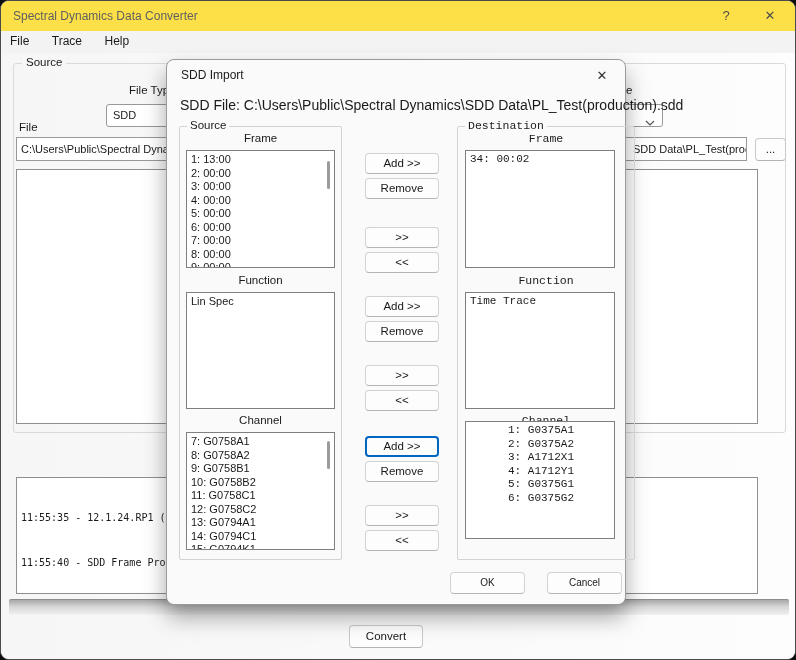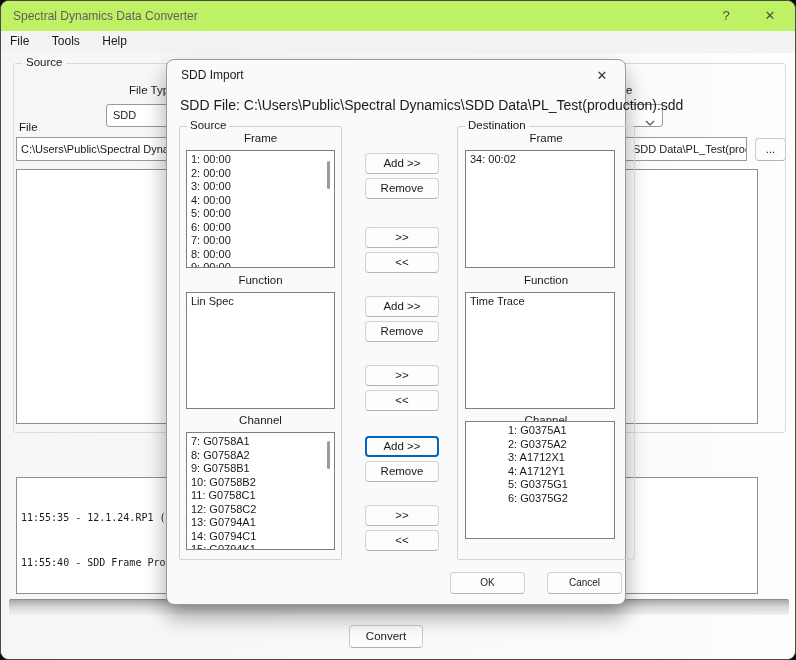--- a/index.html
+++ b/index.html
@@ -1,21 +1,21 @@
 <!DOCTYPE html>
 <html><head>
 <meta charset="utf-8">
 <style>
   * { margin:0; padding:0; box-sizing:border-box; }
   html,body { width:796px; height:660px; }
   body { background:#0d0d0d; font-family:"Liberation Sans", sans-serif; color:#1a1a1a; position:relative; overflow:hidden; }
 
   
   .window { position:absolute; inset:0; background:#f3f3f3; border:1px solid #4a4a4a; border-radius:9px; overflow:hidden; }
-  .titlebar { position:absolute; left:0; top:0; right:0; height:30px; background:#bef264; }
+  .titlebar { position:absolute; left:0; top:0; right:0; height:30px; background:#fde047; }
   .title-text { position:absolute; left:12px; top:8px; font-size:12px; color:#5f5f5f; }
   .cap-btn { position:absolute; top:4px; width:34px; height:22px; text-align:center; line-height:22px; font-size:13px; color:#4d4d4d; cursor:default; }
   .menubar { position:absolute; left:0; top:30px; right:0; height:22px; background:#f3f3f3; }
   .menu-item { display:inline-block; padding:3px 9px; font-size:12px; color:#1a1a1a; }
   .client { position:absolute; left:0; top:52px; right:0; bottom:0; background:linear-gradient(90deg,#f6f6f6,#fdfdfd); }
 
   .groupbox { position:absolute; border:1px solid #dadada; border-radius:3px; }
   .grouplabel { position:absolute; top:-8px; left:8px; background:#f7f7f7; padding:0 4px; font-size:11.5px; color:#1a1a1a; }
 
   .field { position:absolute; background:#ffffff; border:1px solid #999999; font-size:11px; line-height:20px; padding:1px 4px; white-space:nowrap; overflow:hidden; }
@@ -48,21 +48,21 @@
 <div class="window">
 
   <div class="titlebar">
     <div class="title-text">Spectral Dynamics Data Converter</div>
     <div class="cap-btn" style="left:708px;">?</div>
     <div class="cap-btn" style="left:752px;">✕</div>
   </div>
 
   <div class="menubar">
     <span class="menu-item">File</span>
-    <span class="menu-item">Tools</span>
+    <span class="menu-item">Trace</span>
     <span class="menu-item">Help</span>
   </div>
 
   <div class="client">
 
     <div class="groupbox" style="left:12px; top:10px; width:773px; height:370px;">
       <span class="grouplabel">Source</span>
     </div>
 
     <div class="label" style="left:128px; top:31px;">File Type</div>
@@ -109,21 +109,21 @@
   <div class="dialog">
     <div class="dlg-title">SDD Import</div>
     <div class="dlg-close">✕</div>
     <div class="dlg-file">SDD File: C:\Users\Public\Spectral Dynamics\SDD Data\PL_Test(production).sdd</div>
 
     <div class="dlg-group" style="left:12px; top:66px; width:163px; height:434px;">
       <span class="dlg-grouplabel">Source</span>
       <div class="sec-label" style="top:5px;">Frame</div>
       <div class="listbox" style="left:6px; top:23px; width:149px; height:118px; padding-top:2px;">
         <div class="thumb" style="top:10px; height:28px;"></div>
-      <div class="li">1: 00:00</div>
+      <div class="li">1: 13:00</div>
           <div class="li">2: 00:00</div>
           <div class="li">3: 00:00</div>
           <div class="li">4: 00:00</div>
           <div class="li">5: 00:00</div>
           <div class="li">6: 00:00</div>
           <div class="li">7: 00:00</div>
           <div class="li">8: 00:00</div>
           <div class="li">9: 00:00</div>
         </div>
       <div class="sec-label" style="top:147px;">Function</div>
@@ -153,21 +153,21 @@
     <div class="dlg-btn" style="top:236px;">Add &gt;&gt;</div>
     <div class="dlg-btn" style="top:261px;">Remove</div>
     <div class="dlg-btn" style="top:305px;">&gt;&gt;</div>
     <div class="dlg-btn" style="top:330px;">&lt;&lt;</div>
 
     <div class="dlg-btn focused" style="top:376px;">Add &gt;&gt;</div>
     <div class="dlg-btn" style="top:401px;">Remove</div>
     <div class="dlg-btn" style="top:445px;">&gt;&gt;</div>
     <div class="dlg-btn" style="top:470px;">&lt;&lt;</div>
 
-    <div class="dlg-group" style="left:290px; top:66px; width:178px; height:434px;">
+    <div class="dlg-group" style="left:290px; top:66px; width:178px; height:434px;font-family:Liberation Mono, monospace;">
       <span class="dlg-grouplabel">Destination</span>
       <div class="sec-label" style="top:5px;">Frame</div>
       <div class="listbox" style="left:7px; top:23px; width:150px; height:118px; padding-top:2px;">
           <div class="li">34: 00:02</div>
         </div>
       <div class="sec-label" style="top:147px;">Function</div>
       <div class="listbox" style="left:7px; top:165px; width:150px; height:117px; padding-top:2px;">
           <div class="li">Time Trace</div>
         </div>
       <div class="sec-label" style="top:287px;">Channel</div>

